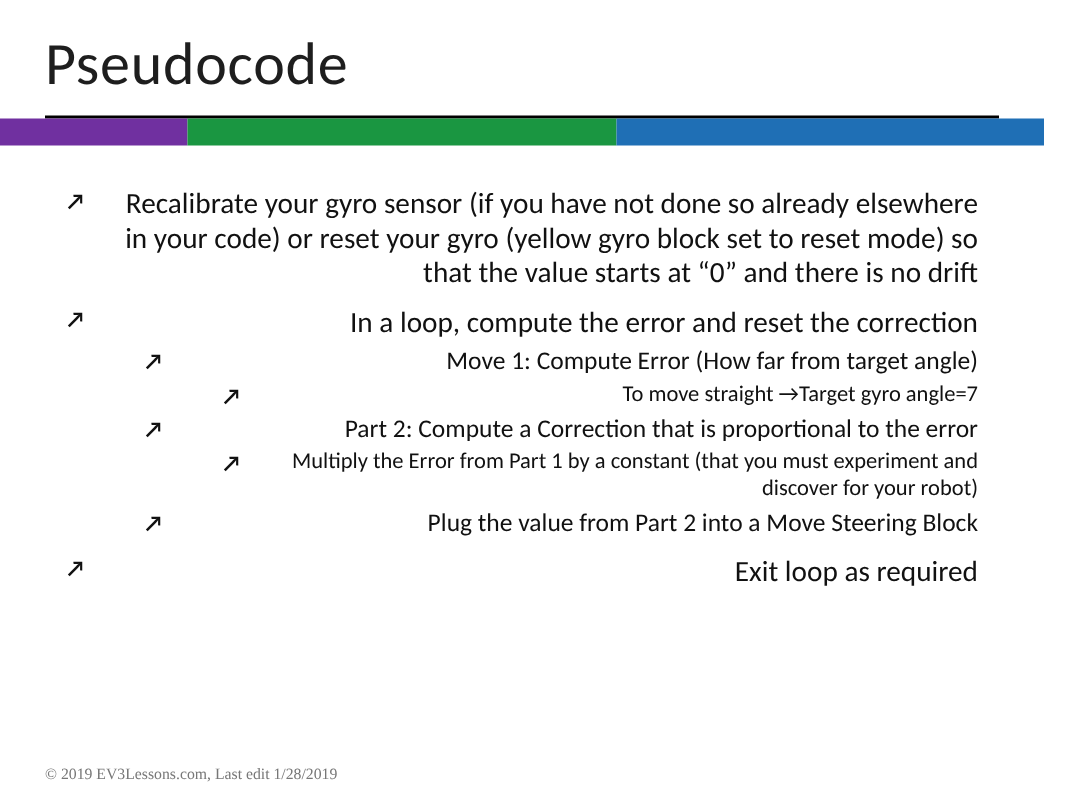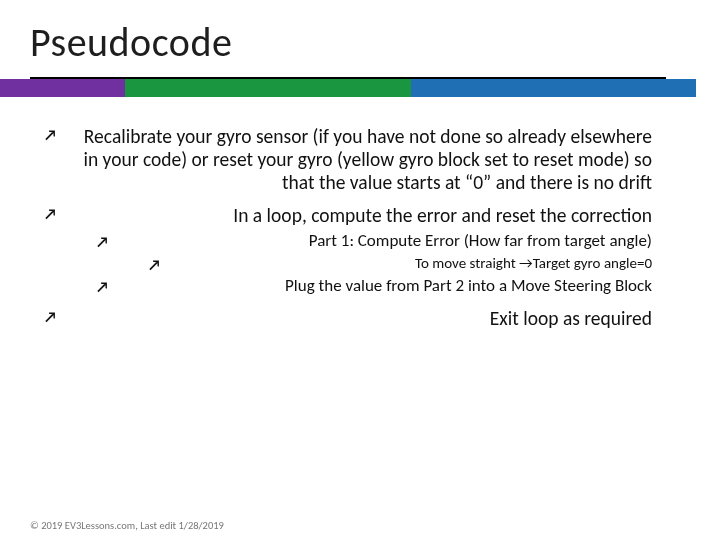--- a/index.html
+++ b/index.html
@@ -15,21 +15,21 @@
   .content { padding: 28px 44px 0 44px; color: #111; }
   ul.lvl { list-style: none; text-align: right; }
   .li { position: relative; padding-left: 26px; margin-bottom: 10px; }
   .li::before { content: "\2197"; position: absolute; left: 0; top: 2px; font-size: 15px; font-weight: 700; color: #111; }
   .l1 { font-size: 19.5px; line-height: 1.18; }
   .l2 { font-size: 17px; line-height: 1.22; margin-bottom: 4px; }
   .l3 { font-size: 15px; line-height: 1.22; margin-bottom: 2px; }
   .lvl2 { margin-left: 26px; margin-top: 4px; }
   .lvl3 { margin-left: 26px; margin-top: 2px; }
   .arrow-inline::after { content: " \2192 "; }
-  .footer { position: absolute; left: 30px; bottom: 8px; font-size: 10.5px; color: #777; }
+  .footer { position: absolute; left: 30px; bottom: 18px; font-size: 10.5px; color: #777; font-family: Liberation Serif, serif; }
 </style>
 </head>
 <body>
 
 <div class="slide">
 
   <div class="title-wrap">
     <div class="title">Pseudocode</div>
   </div>
   <div class="title-underline"></div>
@@ -44,24 +44,32 @@
 
       <li class="li l1">
         <span>Recalibrate your gyro sensor (if you have not done so already elsewhere in your code) or reset your gyro (yellow gyro block set to reset mode) so that the value starts at “0” and there is no drift</span>
       </li>
 
       <li class="li l1">
         <span>In a loop, compute the error and reset the correction</span>
 
         <ul class="lvl lvl2">
           <li class="li l2">
-            <span>Part 1: Compute Error (How far from target angle)</span>
+            <span>Move 1: Compute Error (How far from target angle)</span>
             <ul class="lvl lvl3">
               <li class="li l3">
-                <span>To move straight</span><span class="arrow-inline"></span><span>Target gyro angle=0</span>
+                <span>To move straight</span><span class="arrow-inline"></span><span>Target gyro angle=7</span>
+              </li>
+            </ul>
+          </li>
+          <li class="li l2">
+            <span>Part 2: Compute a Correction that is proportional to the error</span>
+            <ul class="lvl lvl3">
+              <li class="li l3">
+                <span>Multiply the Error from Part 1 by a constant (that you must experiment and discover for your robot)</span>
               </li>
             </ul>
           </li>
           <li class="li l2">
             <span>Plug the value from Part 2 into a Move Steering Block</span>
           </li>
         </ul>
       </li>
 
       <li class="li l1">

